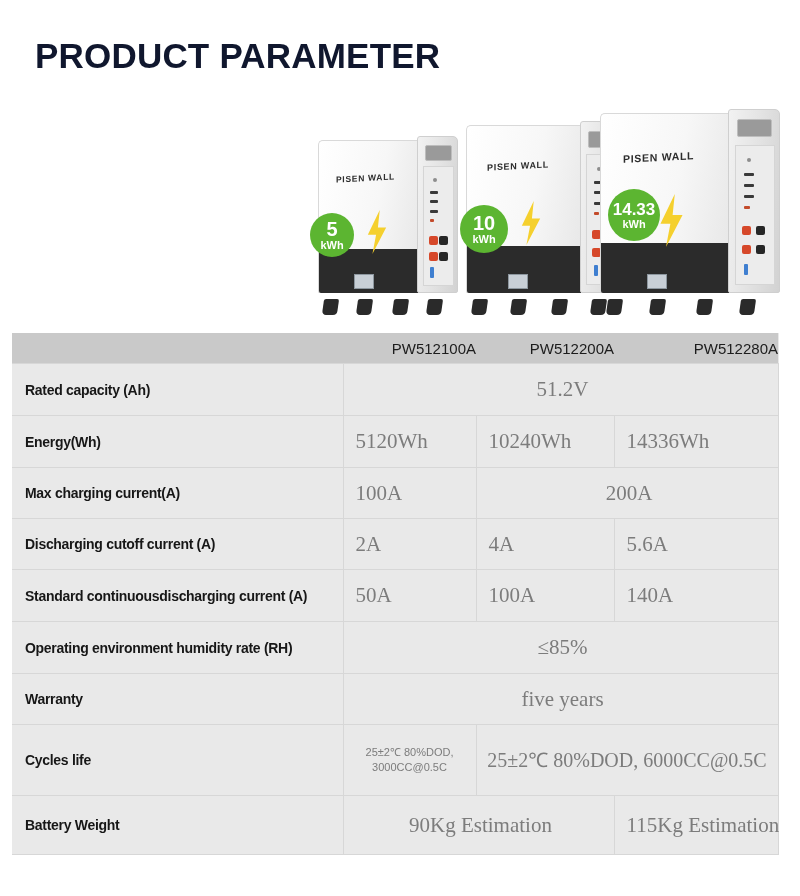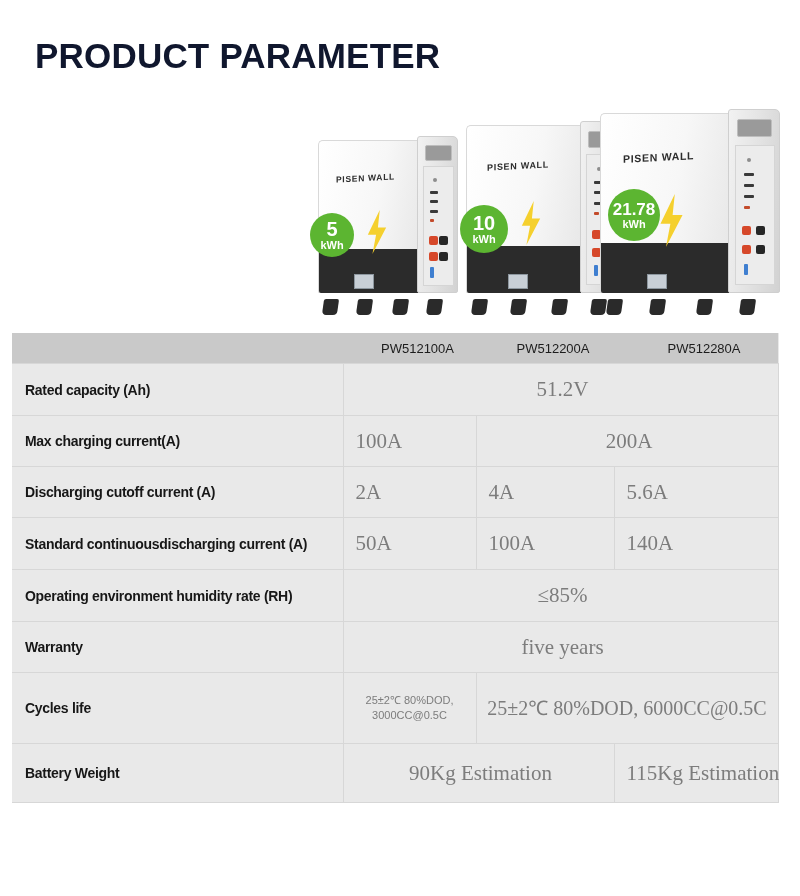--- a/index.html
+++ b/index.html
@@ -227,24 +227,24 @@
   table.spec col.c-label { width: 331px; }
   table.spec col.c-v1 { width: 133px; }
   table.spec col.c-v2 { width: 138px; }
   table.spec col.c-v3 { width: 164px; }
 
   table.spec thead th {
     background: #c9c9c9;
     height: 30px;
     padding: 0 0 0 16px;
     font-family: "Liberation Sans", sans-serif;
-    font-size: 13px;
+    font-size: 15px;
     font-weight: normal;
     color: #1c1c1c;
-    text-align: center;
+    text-align: right;
     border: none;
     white-space: nowrap;
   }
   table.spec thead th.blank { background: #c9c9c9; }
 
   table.spec td {
     border: 1px solid #d7d7d7;
     background: #e9e9e9;
     vertical-align: middle;
   }
@@ -396,21 +396,21 @@
       <polygon points="15,0 2,27 11,27 7,48 22,19 13,19" fill="currentColor"></polygon>
     </svg>
     <div class="screen"></div>
     <div class="feet">
       <span class="foot f1"></span>
       <span class="foot f2"></span>
       <span class="foot f3"></span>
       <span class="foot f4"></span>
     </div>
     <div class="kwh-badge badge-b3">
-      <span class="num">21.78</span>
+      <span class="num">14.33</span>
       <span class="uni">kWh</span>
     </div>
   </div>
 
 </div>
 
 <div class="spec-wrap">
   <table class="spec">
     <colgroup>
       <col class="c-label">
@@ -426,20 +426,26 @@
         <th>PW512280A</th>
       </tr>
     </thead>
     <tbody>
 
       <tr class="r-capacity">
         <td class="label">Rated capacity (Ah)</td>
         <td class="val center" colspan="3">51.2V</td>
       </tr>
 
+      <tr class="r-energy">
+        <td class="label">Energy(Wh)</td>
+        <td class="val">5120Wh</td>
+        <td class="val">10240Wh</td>
+        <td class="val">14336Wh</td>
+      </tr>
 
       <tr class="r-charge">
         <td class="label">Max charging current(A)</td>
         <td class="val">100A</td>
         <td class="val center" colspan="2">200A</td>
       </tr>
 
       <tr class="r-cutoff">
         <td class="label"> Discharging cutoff current (A)</td>
         <td class="val">2A</td>

